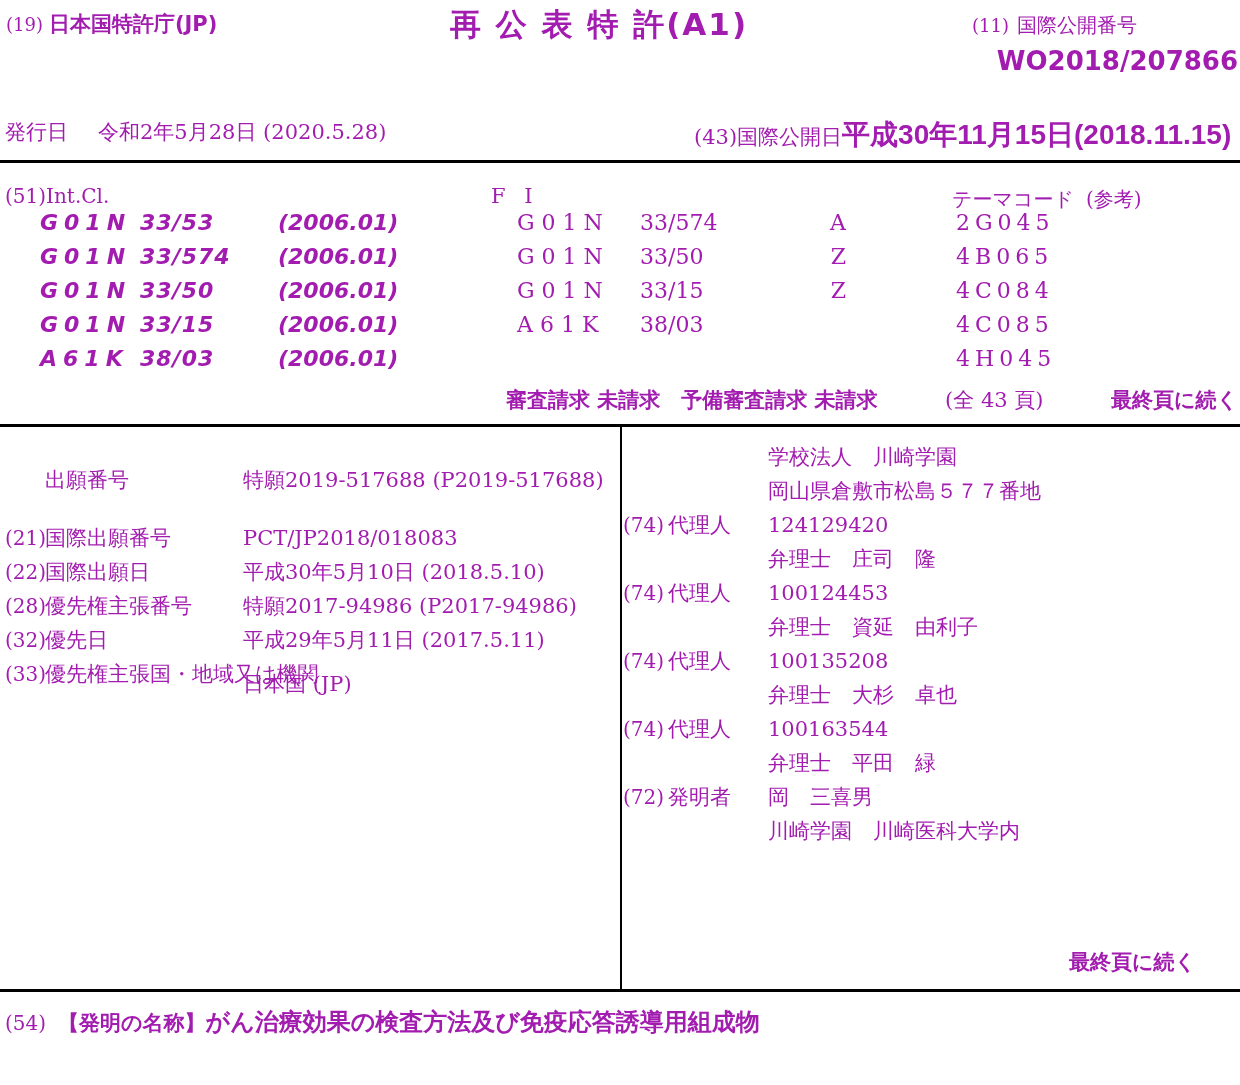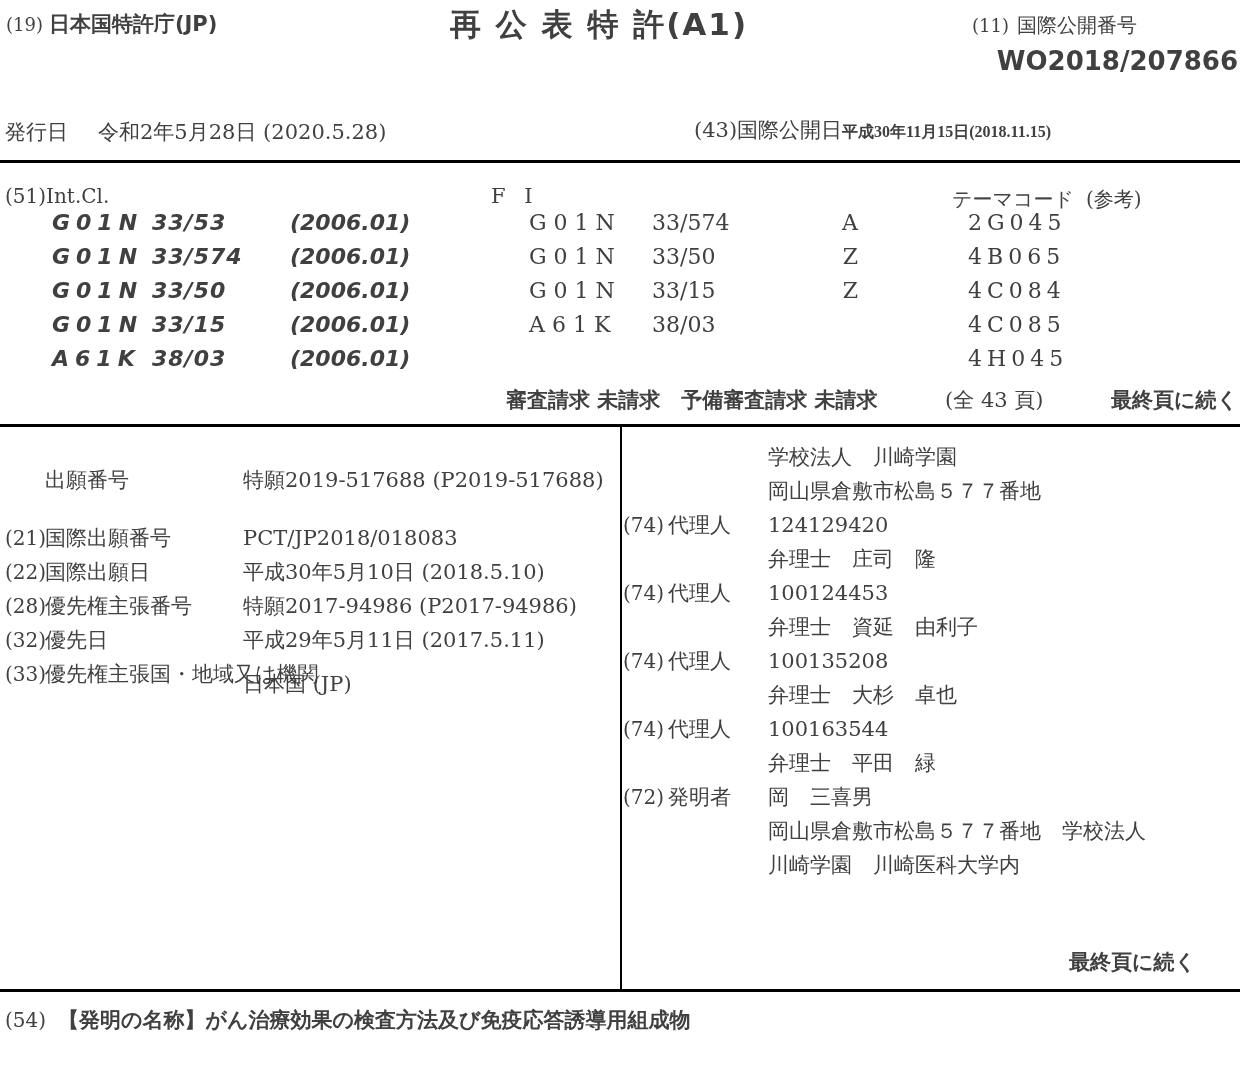--- a/index.html
+++ b/index.html
@@ -1,40 +1,40 @@
 <!DOCTYPE html>
 <html><head>
 <meta charset="utf-8">
 <style>
   html,body{margin:0;padding:0;background:#e8e8e8;}
   #page{
-    position:relative; width:1240px; height:1085px; background:#ffffff; color:#404040;
+    position:relative; width:1240px; height:1085px; background:#ffffff; color:#a21caf;
     font-family:"DejaVu Serif","Liberation Serif",serif; overflow:hidden;
   }
   .serif{font-family:"DejaVu Serif","Liberation Serif",serif;}
   .abs{position:absolute;}
   .hr{position:absolute;left:0;width:1240px;height:3px;background:#000;}
   
   .office{left:6px;top:10px;font-size:18px;white-space:nowrap;}
   .office-name{font-family:"DejaVu Sans","Liberation Sans",sans-serif;font-weight:bold;font-size:21px;margin-left:6px;}
   .doc-kind{left:450px;top:4px;font-family:"DejaVu Sans","Liberation Sans",sans-serif;font-weight:bold;font-size:31px;letter-spacing:2px;white-space:nowrap;}
   .pubno-label{left:972px;top:12px;font-size:18px;white-space:nowrap;}
   .pubno-label .lbl{font-size:20px;margin-left:8px;}
   .pub-number{right:2px;top:46px;font-family:"DejaVu Sans","Liberation Sans",sans-serif;font-weight:bold;font-size:26px;white-space:nowrap;}
   .issue-row{left:5px;top:118px;font-size:21px;white-space:nowrap;}
   .issue-row .val{margin-left:30px;}
   .intl-row{left:694px;top:116px;font-size:21px;white-space:nowrap;}
-  .intl-row .val{font-family:Liberation Serif, serif;font-weight:bold;font-size:16px;}
+  .intl-row .val{font-family:Liberation Sans, sans-serif;font-weight:bold;font-size:28px;}
   
   .intcl-header{left:5px;top:184px;font-size:20px;white-space:nowrap;}
   .fi-header{left:483px;top:184px;font-size:21px;letter-spacing:6px;white-space:nowrap;margin-left:8px;}
   .theme-header{left:952px;top:186px;font-size:20px;white-space:nowrap;}
   .theme-header .ref{margin-left:12px;}
   .col{white-space:nowrap;}
-  .col .line{height:34px;line-height:34px;margin-left:12px;}
+  .col .line{height:34px;line-height:34px;}
   .intcl-col{left:40px;top:206px;font-family:"DejaVu Sans","Liberation Sans",sans-serif;font-weight:bold;font-style:italic;font-size:22px;}
   .ic-cls{display:inline-block;width:100px;letter-spacing:6px;}
   .ic-sub{display:inline-block;width:138px;letter-spacing:1px;}
   .fi-col{left:517px;top:206px;font-size:22px;}
   .fi-cls{display:inline-block;width:123px;letter-spacing:7px;}
   .fi-sub{display:inline-block;width:123px;}
   .fi-sym{display:inline-block;width:88px;text-align:right;letter-spacing:5px;}
   .theme-col{left:956px;top:206px;font-size:22px;letter-spacing:5px;}
   .exam-row{left:480px;top:386px;right:2px;display:flex;justify-content:space-between;align-items:baseline;font-size:21px;white-space:nowrap;}
   .exam-req{font-family:"DejaVu Sans","Liberation Sans",sans-serif;font-weight:bold;margin-left:26px;}
@@ -46,21 +46,21 @@
   .app-code{display:inline-block;width:40px;font-size:20px;margin-top:47px;}
   .app-label{display:inline-block;min-width:198px;}
   .party-col{left:623px;top:440px;font-size:21px;}
   .party-col .line{height:34px;line-height:34px;white-space:nowrap;}
   .pt-code{display:inline-block;width:45px;font-size:20px;}
   .pt-label{display:inline-block;width:100px;}
   .party-continued{right:44px;top:948px;font-size:21px;font-weight:bold;white-space:nowrap;}
   
   .invention-row{left:5px;top:1006px;font-size:20px;white-space:nowrap;}
   .inv-label{font-family:"DejaVu Sans","Liberation Sans",sans-serif;font-weight:bold;font-size:21px;margin-left:12px;}
-  .inv-title{font-family:"DejaVu Sans","Liberation Sans",sans-serif;font-weight:bold;font-size:21px;}
+  .inv-title{font-family:"DejaVu Sans","Liberation Sans",sans-serif;font-weight:bold;font-size:24px;}
 </style>
 </head>
 <body>
 
 <div id="page">
 
   <div class="abs office">
     <span class="serif">(19)</span><span class="office-name">日本国特許庁(JP)</span>
   </div>
   <div class="abs doc-kind">再 公 表 特 許(A1)</div>
@@ -133,21 +133,20 @@
     <div class="line"><span class="pt-code"></span><span class="pt-label"></span><span class="pt-text">岡山県倉敷市松島５７７番地</span></div>
     <div class="line"><span class="pt-code">(74)</span><span class="pt-label">代理人</span><span class="pt-text">124129420</span></div>
     <div class="line"><span class="pt-code"></span><span class="pt-label"></span><span class="pt-text">弁理士　庄司　隆</span></div>
     <div class="line"><span class="pt-code">(74)</span><span class="pt-label">代理人</span><span class="pt-text">100124453</span></div>
     <div class="line"><span class="pt-code"></span><span class="pt-label"></span><span class="pt-text">弁理士　資延　由利子</span></div>
     <div class="line"><span class="pt-code">(74)</span><span class="pt-label">代理人</span><span class="pt-text">100135208</span></div>
     <div class="line"><span class="pt-code"></span><span class="pt-label"></span><span class="pt-text">弁理士　大杉　卓也</span></div>
     <div class="line"><span class="pt-code">(74)</span><span class="pt-label">代理人</span><span class="pt-text">100163544</span></div>
     <div class="line"><span class="pt-code"></span><span class="pt-label"></span><span class="pt-text">弁理士　平田　緑</span></div>
     <div class="line"><span class="pt-code">(72)</span><span class="pt-label">発明者</span><span class="pt-text">岡　三喜男</span></div>
-    <div class="line"><span class="pt-code"></span><span class="pt-label"></span><span class="pt-text">岡山県倉敷市松島５７７番地　学校法人</span></div>
     <div class="line"><span class="pt-code"></span><span class="pt-label"></span><span class="pt-text">川崎学園　川崎医科大学内</span></div>
   </div>
   <div class="abs party-continued">最終頁に続く</div>
 
   <div class="hr" style="top:989px"></div>
 
   <div class="abs invention-row">
     <span>(54)</span><span class="inv-label">【発明の名称】</span><span class="inv-title">がん治療効果の検査方法及び免疫応答誘導用組成物</span>
   </div>
 

